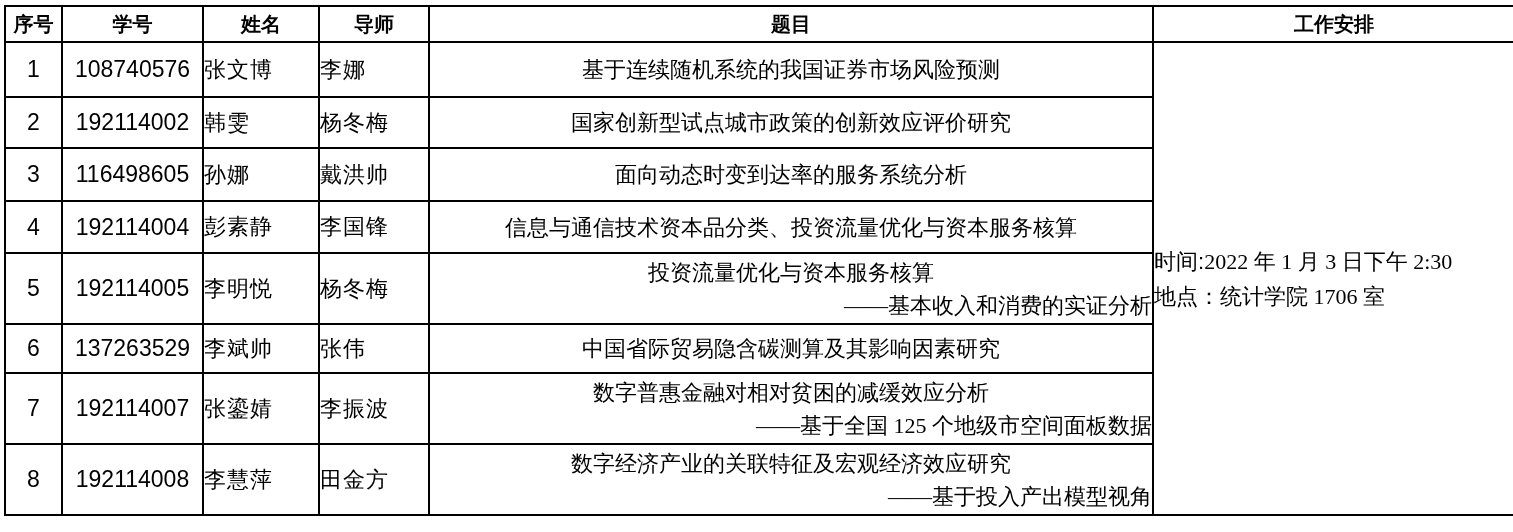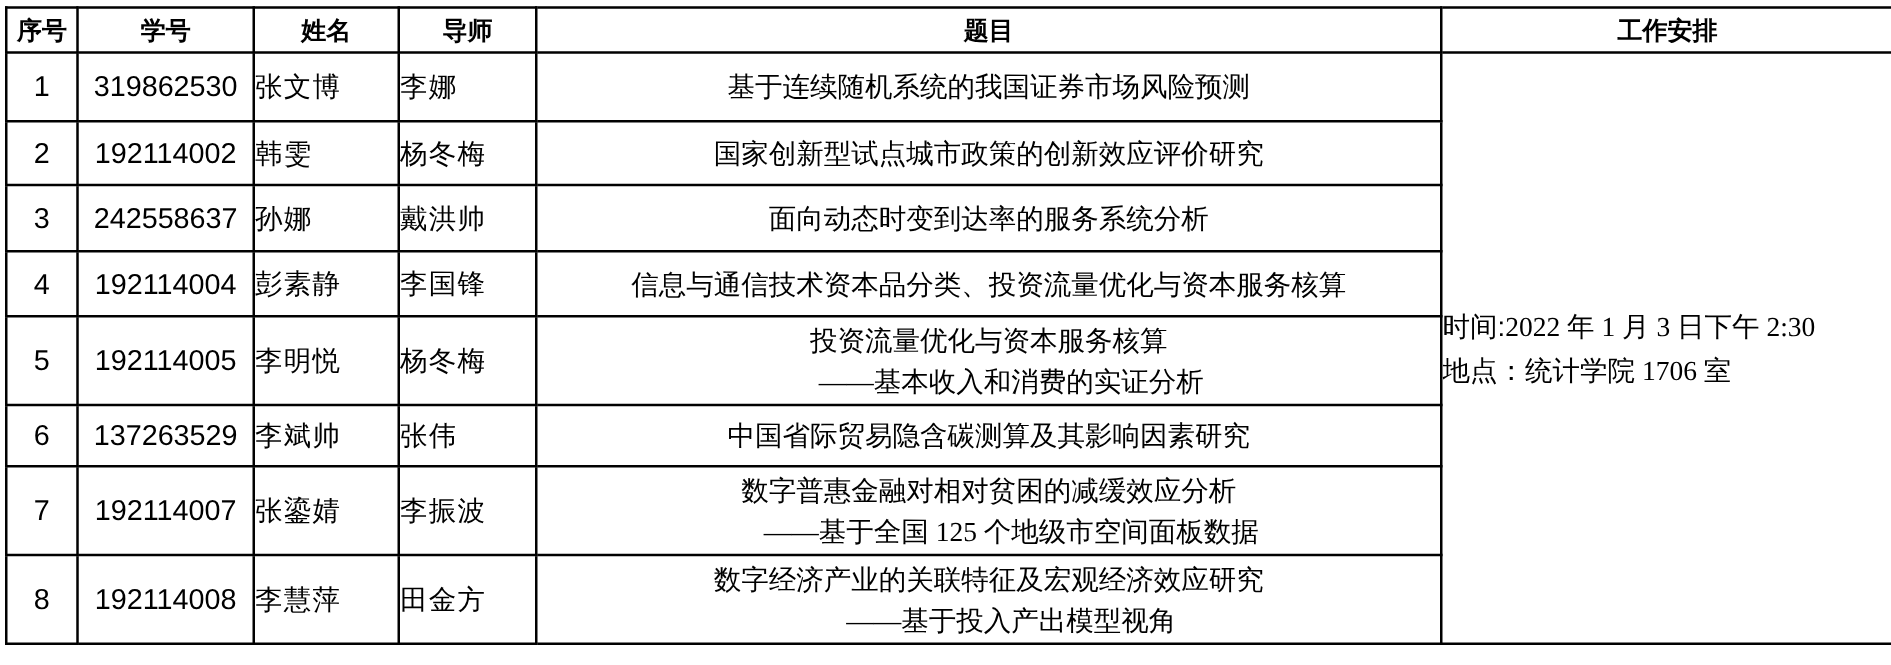--- a/index.html
+++ b/index.html
@@ -47,21 +47,21 @@
     letter-spacing: 1px;
   }
   
   td.title-cell {
     font-family: "Liberation Serif", serif;
     font-size: 22px;
     padding: 0 8px;
     line-height: 33px;
   }
   .title-line1 { text-align: center; }
-  .title-line2 { text-align: center; margin-left: 36px; }
+  .title-line2 { text-align: right; margin-left: 36px; }
   
   td.arr-cell {
     border-right: none;
     font-size: 22px;
     padding-left: 3px;
     line-height: 35px;
   }
   .arr-label {
     font-family: "Liberation Sans", sans-serif;
     font-weight: normal;
@@ -89,21 +89,21 @@
       <th class="hdr">序号</th>
       <th class="hdr">学号</th>
       <th class="hdr">姓名</th>
       <th class="hdr">导师</th>
       <th class="hdr">题目</th>
       <th class="hdr" style="border-right:none">工作安排</th>
     </tr>
 
     <tr style="height:55px">
       <td class="num">1</td>
-      <td class="num">319862530</td>
+      <td class="num">108740576</td>
       <td class="cjk">张文博</td>
       <td class="cjk">李娜</td>
       <td class="title-cell">
         <div class="title-line1">基于连续随机系统的我国证券市场风险预测</div>
         <div class="title-line2"></div>
       </td>
       <td class="arr-cell" rowspan="8">
         <div class="arr-line"><span class="arr-label">时间:</span><span class="arr-value">2022 年 1 月 3 日下午 2:30</span></div>
         <div class="arr-line"><span class="arr-label">地点：</span><span class="arr-value">统计学院 1706 室</span></div>
       </td>
@@ -115,21 +115,21 @@
       <td class="cjk">韩雯</td>
       <td class="cjk">杨冬梅</td>
       <td class="title-cell">
         <div class="title-line1">国家创新型试点城市政策的创新效应评价研究</div>
         <div class="title-line2"></div>
       </td>
     </tr>
 
     <tr style="height:53px">
       <td class="num">3</td>
-      <td class="num">242558637</td>
+      <td class="num">116498605</td>
       <td class="cjk">孙娜</td>
       <td class="cjk">戴洪帅</td>
       <td class="title-cell">
         <div class="title-line1">面向动态时变到达率的服务系统分析</div>
         <div class="title-line2"></div>
       </td>
     </tr>
 
     <tr style="height:52px">
       <td class="num">4</td>

